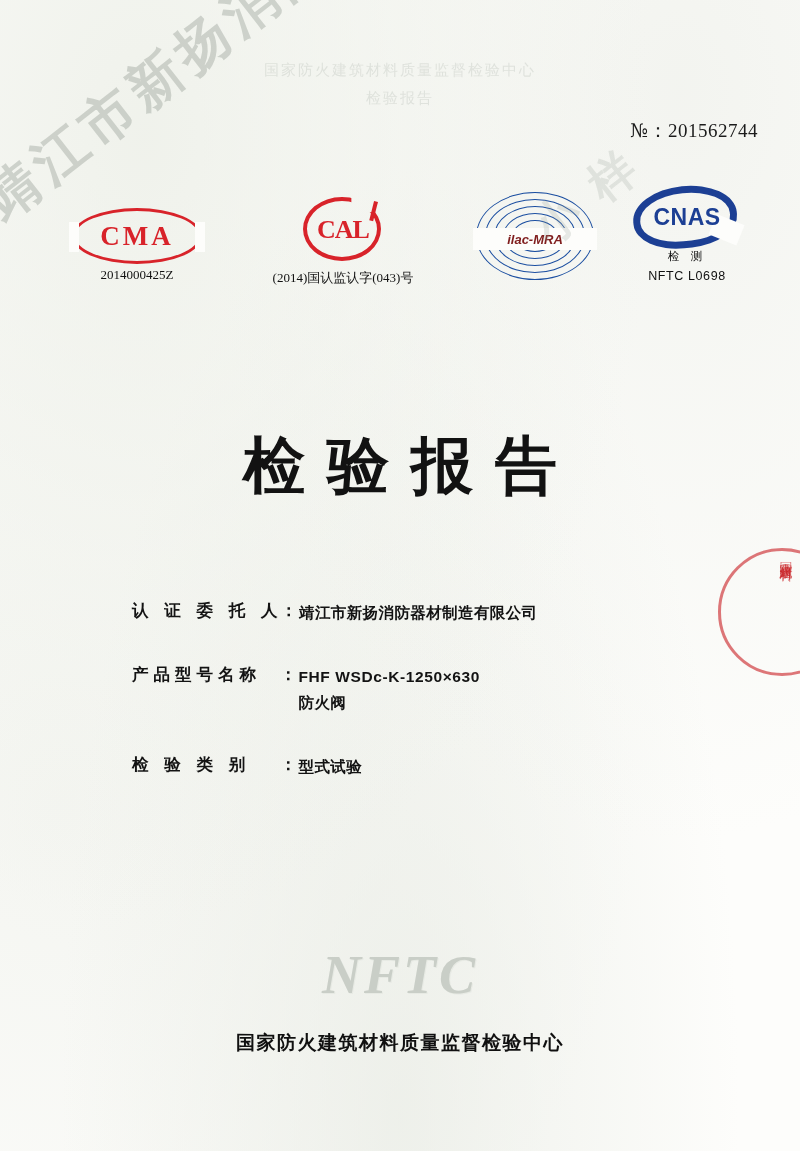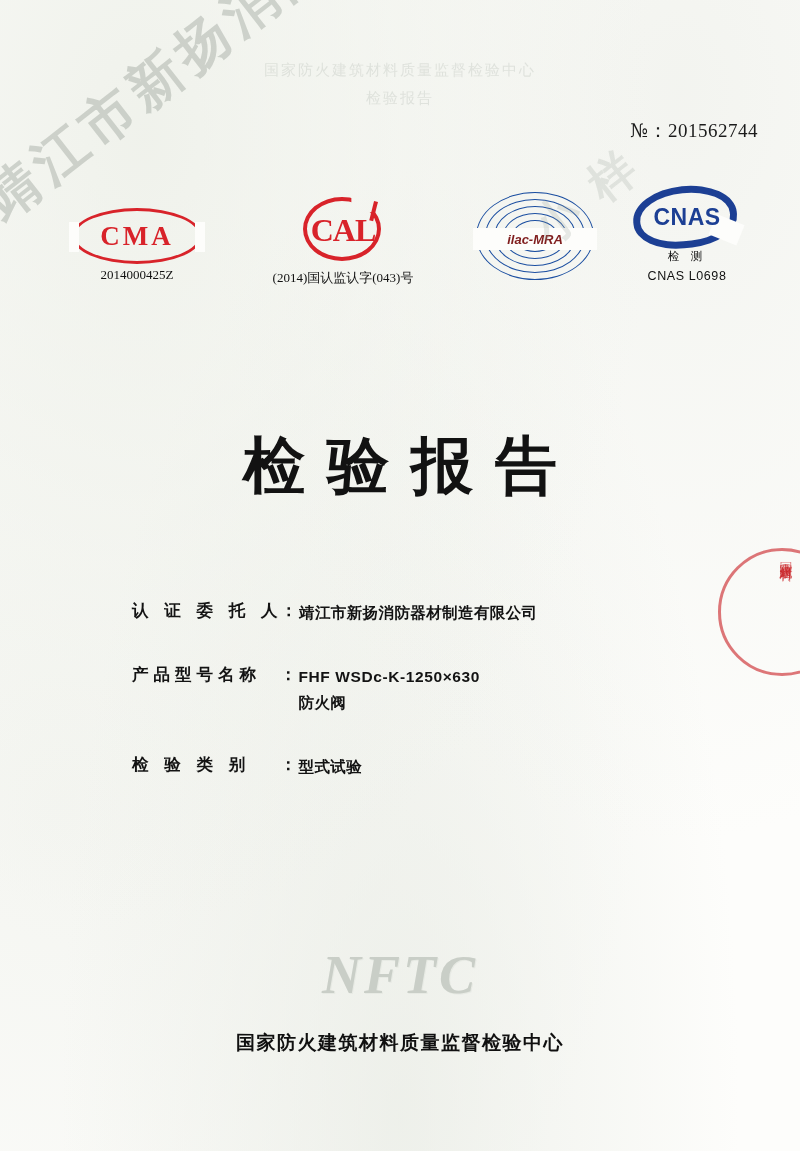--- a/index.html
+++ b/index.html
@@ -132,21 +132,21 @@
     clip-path: polygon(0 0, 62% 0, 62% 24%, 100% 24%, 100% 100%, 0 100%);
   }
   .cal-letters {
     position: absolute;
     inset: 0;
     display: flex;
     align-items: center;
     justify-content: center;
     font-family: "Liberation Serif", serif;
     font-weight: bold;
-    font-size: 32px;
+    font-size: 26px;
     color: #d8232a;
     letter-spacing: -1px;
   }
   .cal-tick {
     position: absolute;
     right: 10px;
     top: 4px;
     width: 26px;
     height: 20px;
     border-right: 4px solid #d8232a;
@@ -449,21 +449,21 @@
         <div class="ilac-text">ilac-MRA</div>
       </div>
     </div>
 
     <div class="logo logo-cnas">
       <div class="cnas-mark">
         <div class="cnas-swoosh"></div>
         <div class="cnas-letters">CNAS</div>
         <div class="cnas-sub">检 测</div>
       </div>
-      <div class="cnas-code">CNAS L0698</div>
+      <div class="cnas-code">NFTC L0698</div>
     </div>
   </div>
 
   <div class="main-title">检验报告</div>
 
   <div class="fields">
 
     <div class="field-row">
       <span class="field-label">认 证 委 托 人</span>
       <span class="field-colon">：</span>

